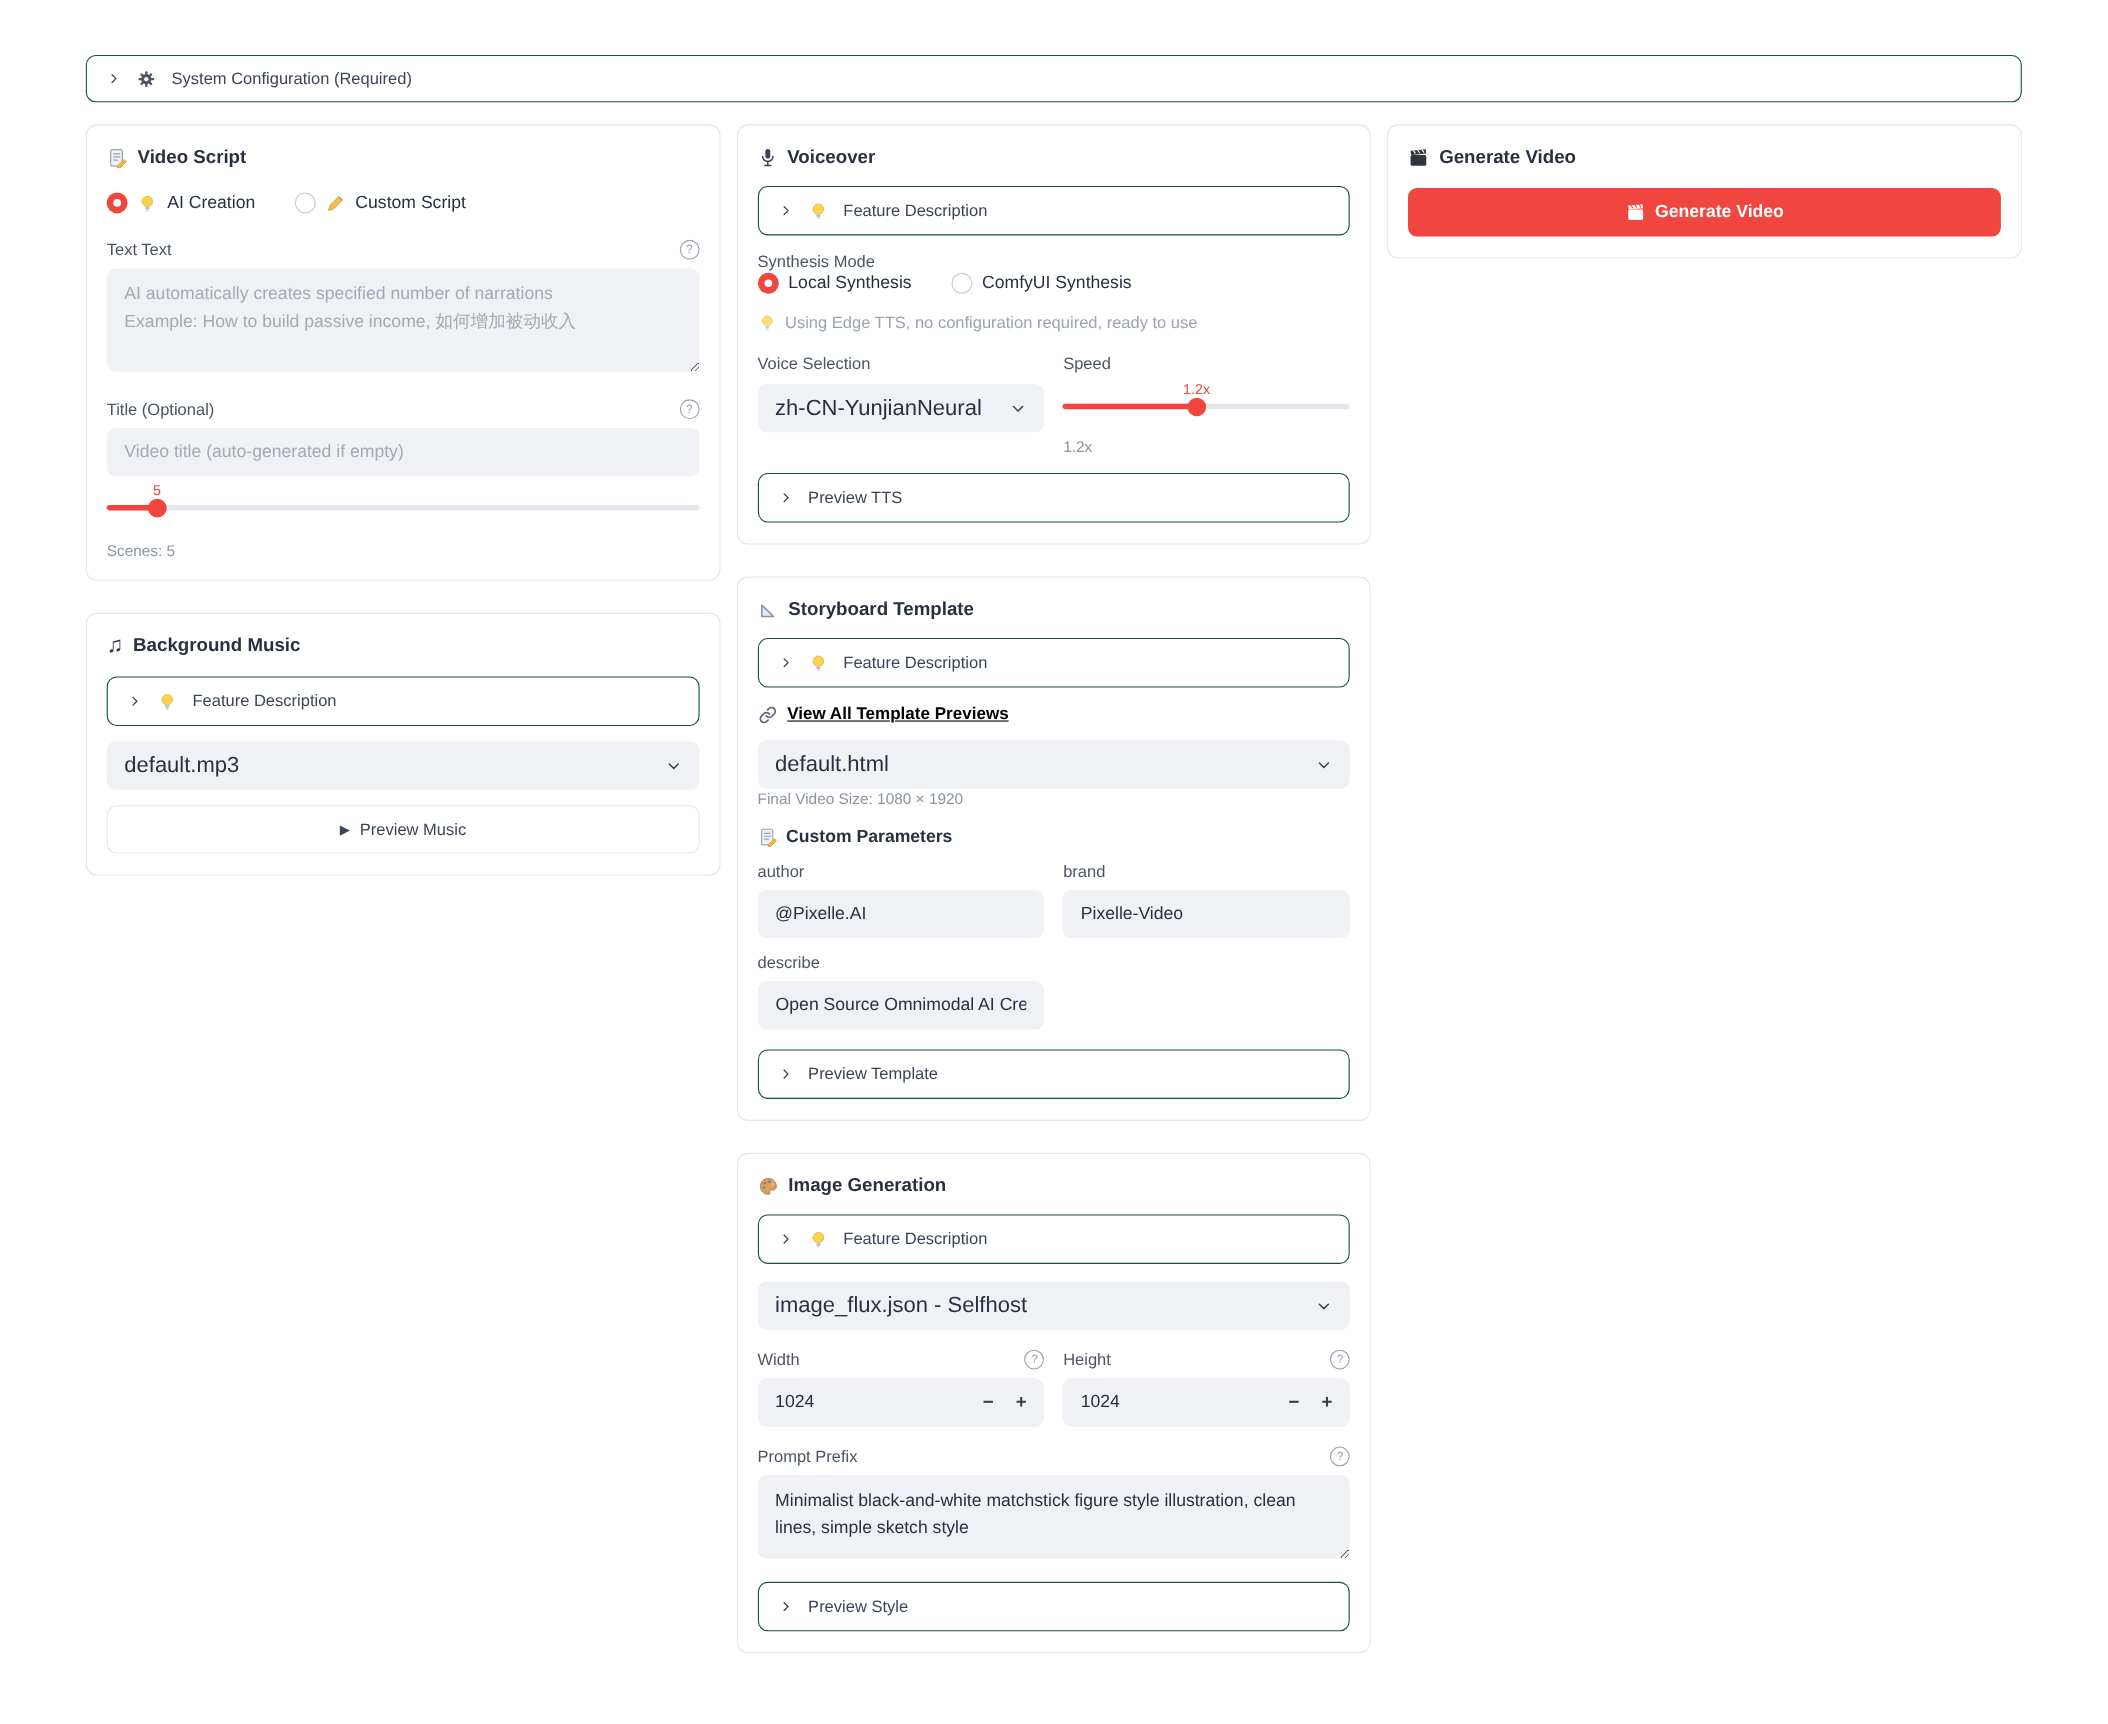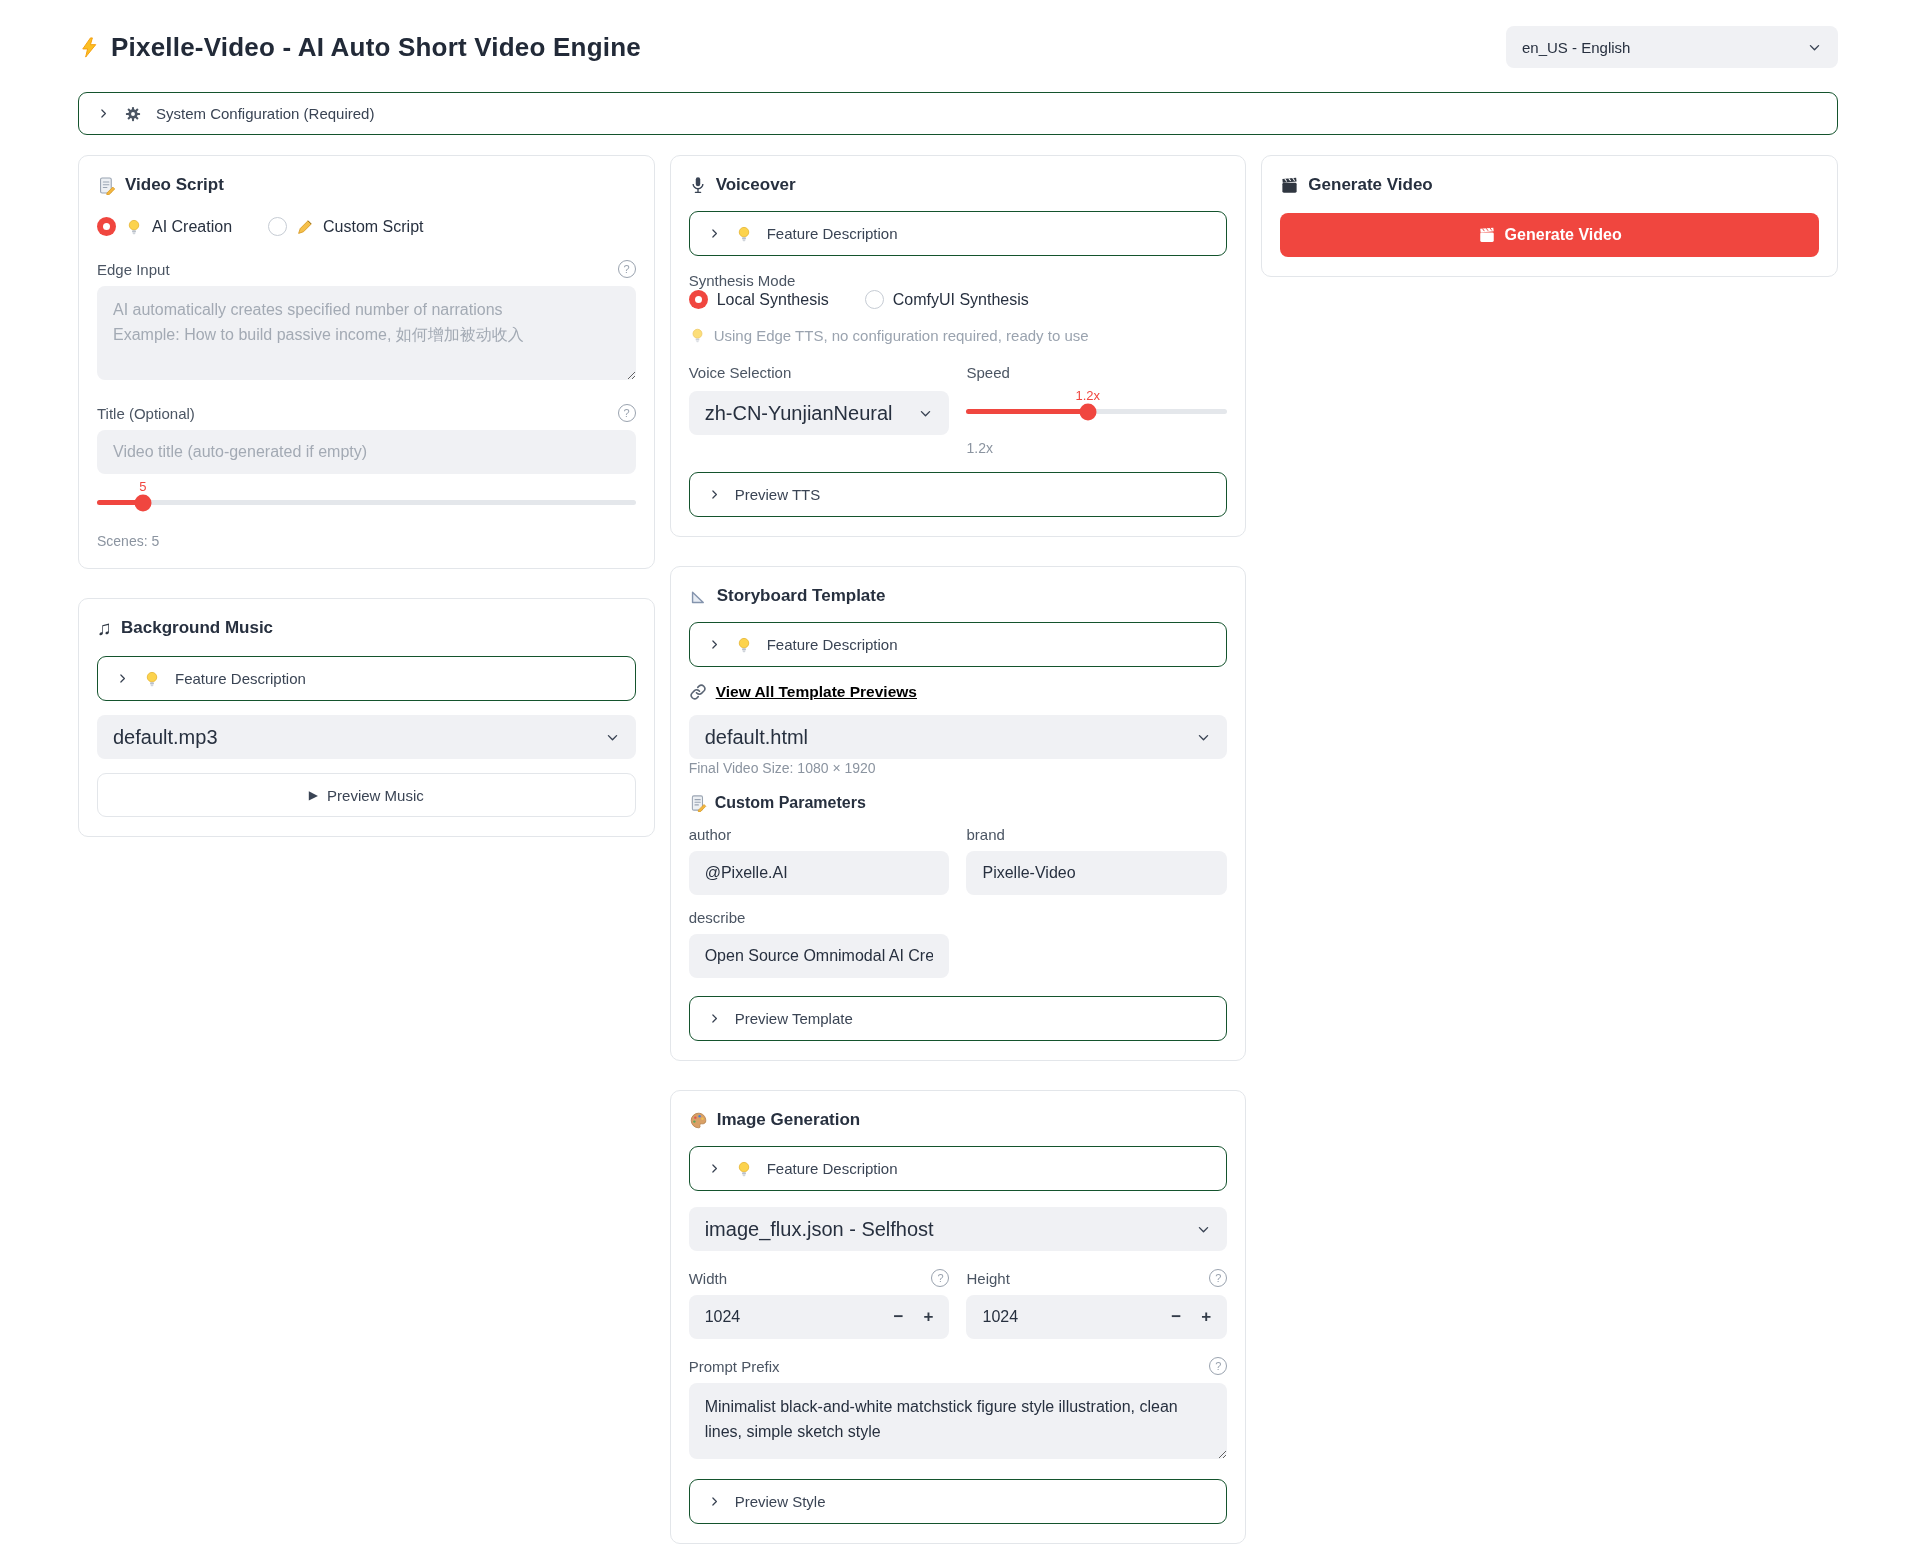--- a/index.html
+++ b/index.html
@@ -142,38 +142,20 @@
     <g id="i-clap-w">
       <path d="M3 3.8l17.4-1.6.5 4.8L3.5 8.6z" fill="#ffffff"></path>
       <path d="M6 3.5l2.5 3.4M11 3l2.5 3.4M16 2.6l2.5 3.4" stroke="#f0463f" stroke-width="1.3"></path>
       <rect x="3" y="8.6" width="18" height="12.6" rx="1.8" fill="#ffffff"></rect>
     </g>
   </defs>
 </svg>
 
 <div class="page">
 
-  <div class="topbar">
-    <div class="page-title">
-      <span class="ic">
-          <svg width="23" height="23" viewBox="0 0 24 24">
-            <use href="#i-bolt"></use>
-          </svg>
-        </span>
-      <span>Pixelle-Video - AI Auto Short Video Engine</span>
-    </div>
-    <div class="lang-select">
-      <span>en_US - English</span>
-      <span class="ic">
-          <svg width="15" height="15" viewBox="0 0 24 24">
-            <use href="#i-chev-d"></use>
-          </svg>
-        </span>
-    </div>
-  </div>
 
   <div class="acc top">
     <span class="ic">
         <svg width="13" height="13" viewBox="0 0 24 24">
           <use href="#i-chev-r"></use>
         </svg>
       </span>
     <span class="ic">
         <svg width="18" height="18" viewBox="0 0 24 24">
           <use href="#i-gear"></use>
@@ -213,21 +195,21 @@
             <span class="ic">
                 <svg width="18" height="18" viewBox="0 0 24 24">
                   <use href="#i-pen"></use>
                 </svg>
               </span>
             <span>Custom Script</span>
           </div>
         </div>
 
         <div class="label-row mt24">
-          <span>Edge Input</span>
+          <span>Text Text</span>
           <span class="help">?</span>
         </div>
         <textarea class="tarea mt8" rows="3" style="height: 94px;" placeholder="AI automatically creates specified number of narrations
 Example: How to build passive income, 如何增加被动收入"></textarea>
 
         <div class="label-row mt20">
           <span>Title (Optional)</span>
           <span class="help">?</span>
         </div>
         <input class="tinput mt8" type="text" placeholder="Video title (auto-generated if empty)" style="">

